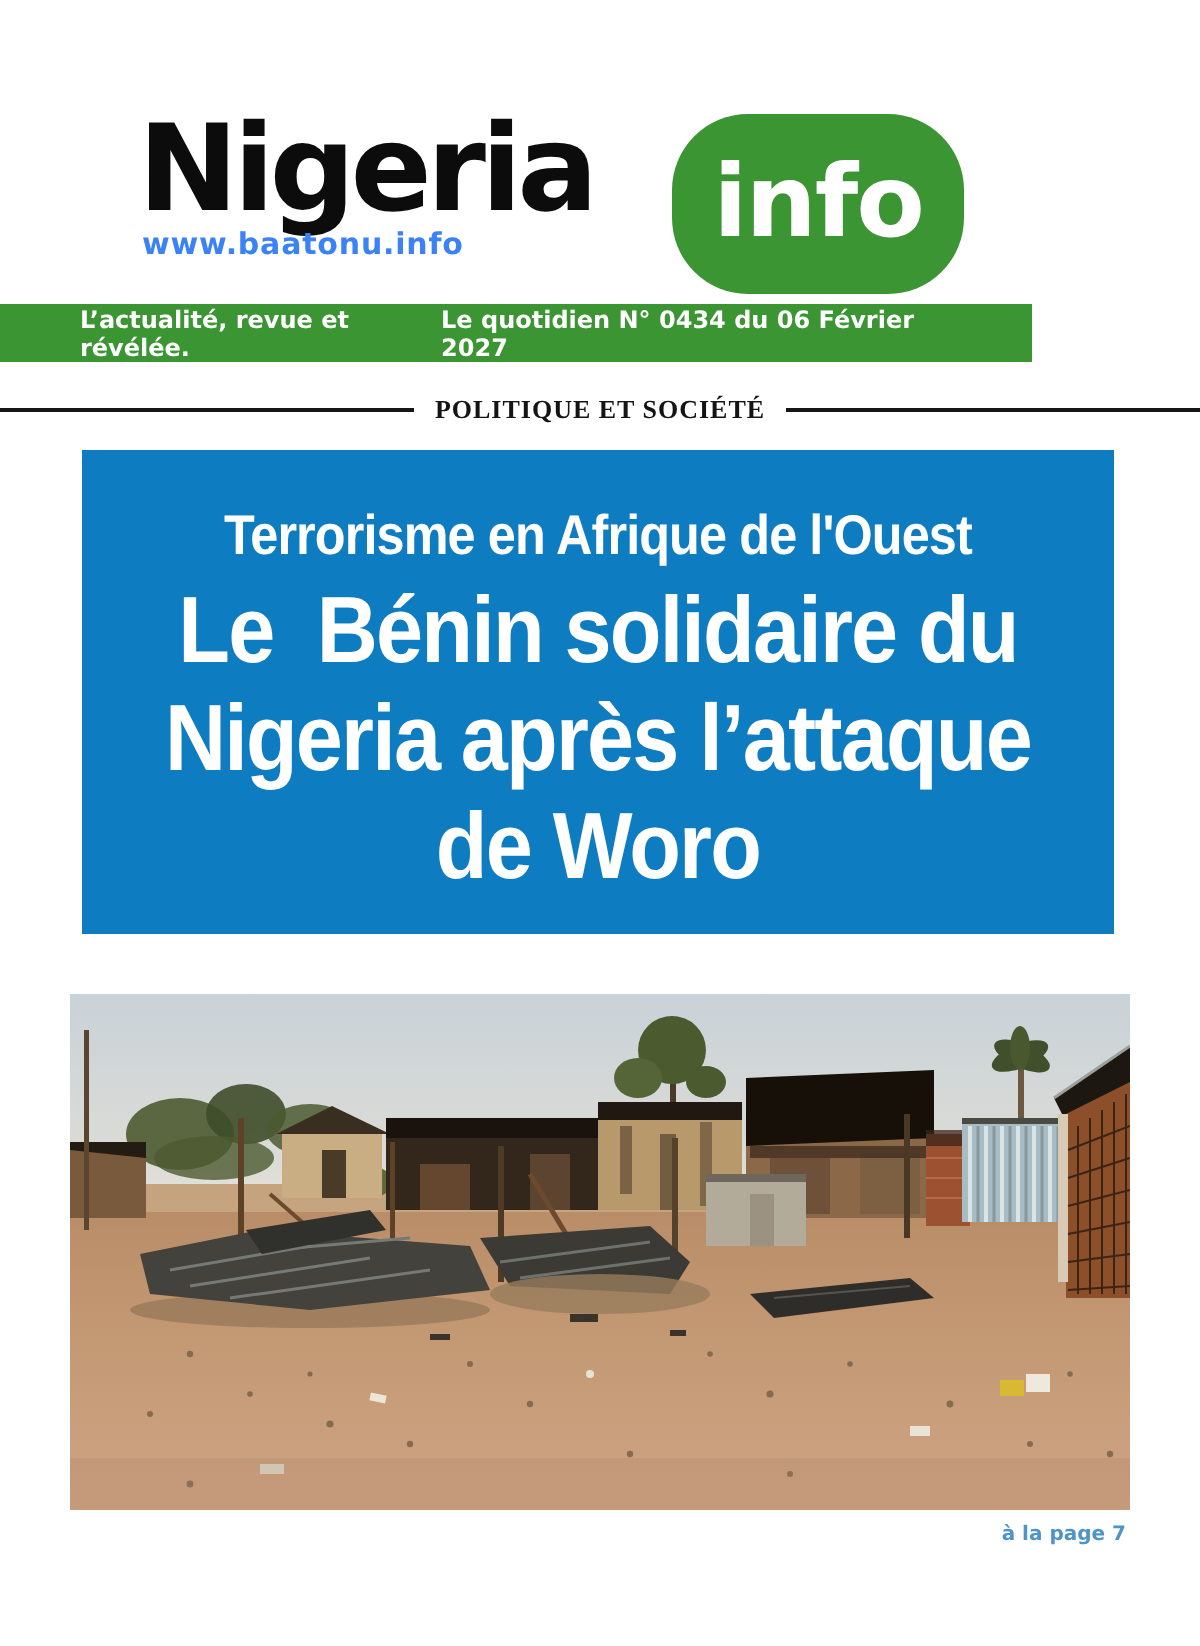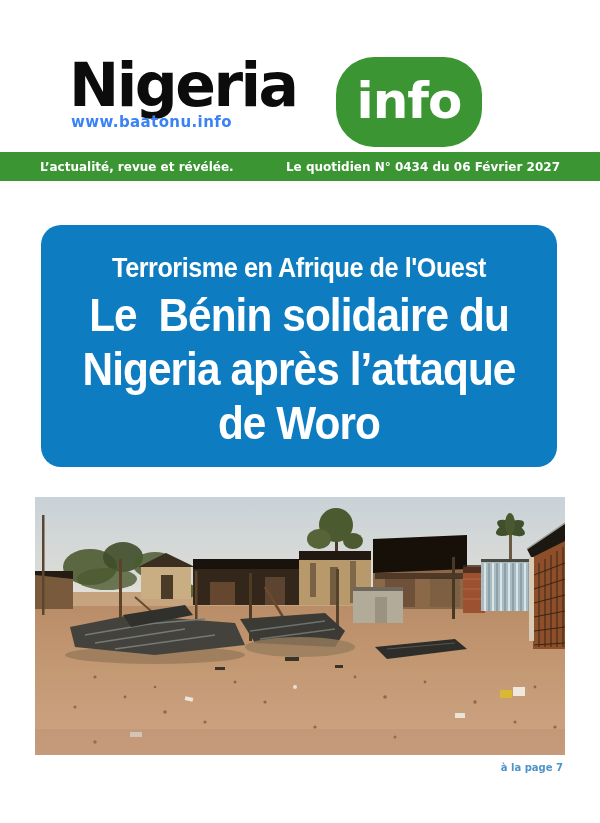--- a/index.html
+++ b/index.html
@@ -19,41 +19,40 @@
     display:flex;align-items:center;justify-content:center;
     font-size:50px;font-weight:bold;letter-spacing:-1px;padding-bottom:3px;
     box-sizing:border-box;
   }
   .website{
     position:absolute;left:71px;top:113px;font-size:15px;font-weight:bold;
     color:#3b82f6;letter-spacing:.4px;
   }
   
   .topbar{
-    position:absolute;left:0;top:152px;width:600px;height:29px;
+    position:absolute;left:0;top:152px;width:516px;height:29px;
     background:#3a9532;display:flex;align-items:center;
     justify-content:space-between;padding:0 40px;box-sizing:border-box;
     color:#ffffff;font-size:12px;font-weight:bold;
   }
   
   .section-rule{
     position:absolute;left:0;top:197px;width:600px;display:flex;
     align-items:center;
   }
   .section-rule .line{flex:1;height:2px;background:#161616;}
   .section-rule .label{
     margin:0 10px;font-family:"Liberation Serif",serif;font-weight:bold;
     font-size:13px;letter-spacing:.5px;color:#141414;white-space:nowrap;
   }
   
   .headline-box{
     position:absolute;left:41px;top:225px;width:516px;height:242px;
     background:#0d7cc1;color:#ffffff;text-align:center;
     font-family:"Liberation Sans",sans-serif;
-    border-radius:20px;
   }
   .condensed{transform:scaleX(.9);transform-origin:50% 0;width:100%;}
   .kicker{
     margin-top:27px;font-size:28px;font-weight:bold;letter-spacing:-.5px;
     white-space:pre;
   }
   .title{
     margin-top:4px;font-size:47px;font-weight:bold;line-height:54px;
     letter-spacing:-1px;
   }
@@ -73,20 +72,25 @@
 
   <div class="brand">Nigeria</div>
   <div class="badge">info</div>
   <div class="website">www.baatonu.info</div>
 
   <div class="topbar">
     <span>L’actualité, revue et révélée.</span>
     <span>Le quotidien N° 0434 du 06 Février 2027</span>
   </div>
 
+  <div class="section-rule">
+    <div class="line"></div>
+    <div class="label">POLITIQUE ET SOCIÉTÉ</div>
+    <div class="line"></div>
+  </div>
 
   <div class="headline-box">
     <div class="condensed">
       <div class="kicker">Terrorisme en Afrique de l'Ouest</div>
       <div class="title">
         <span>Le  Bénin solidaire du</span>
         <span>Nigeria après l’attaque</span>
         <span>de Woro</span>
       </div>
     </div>

